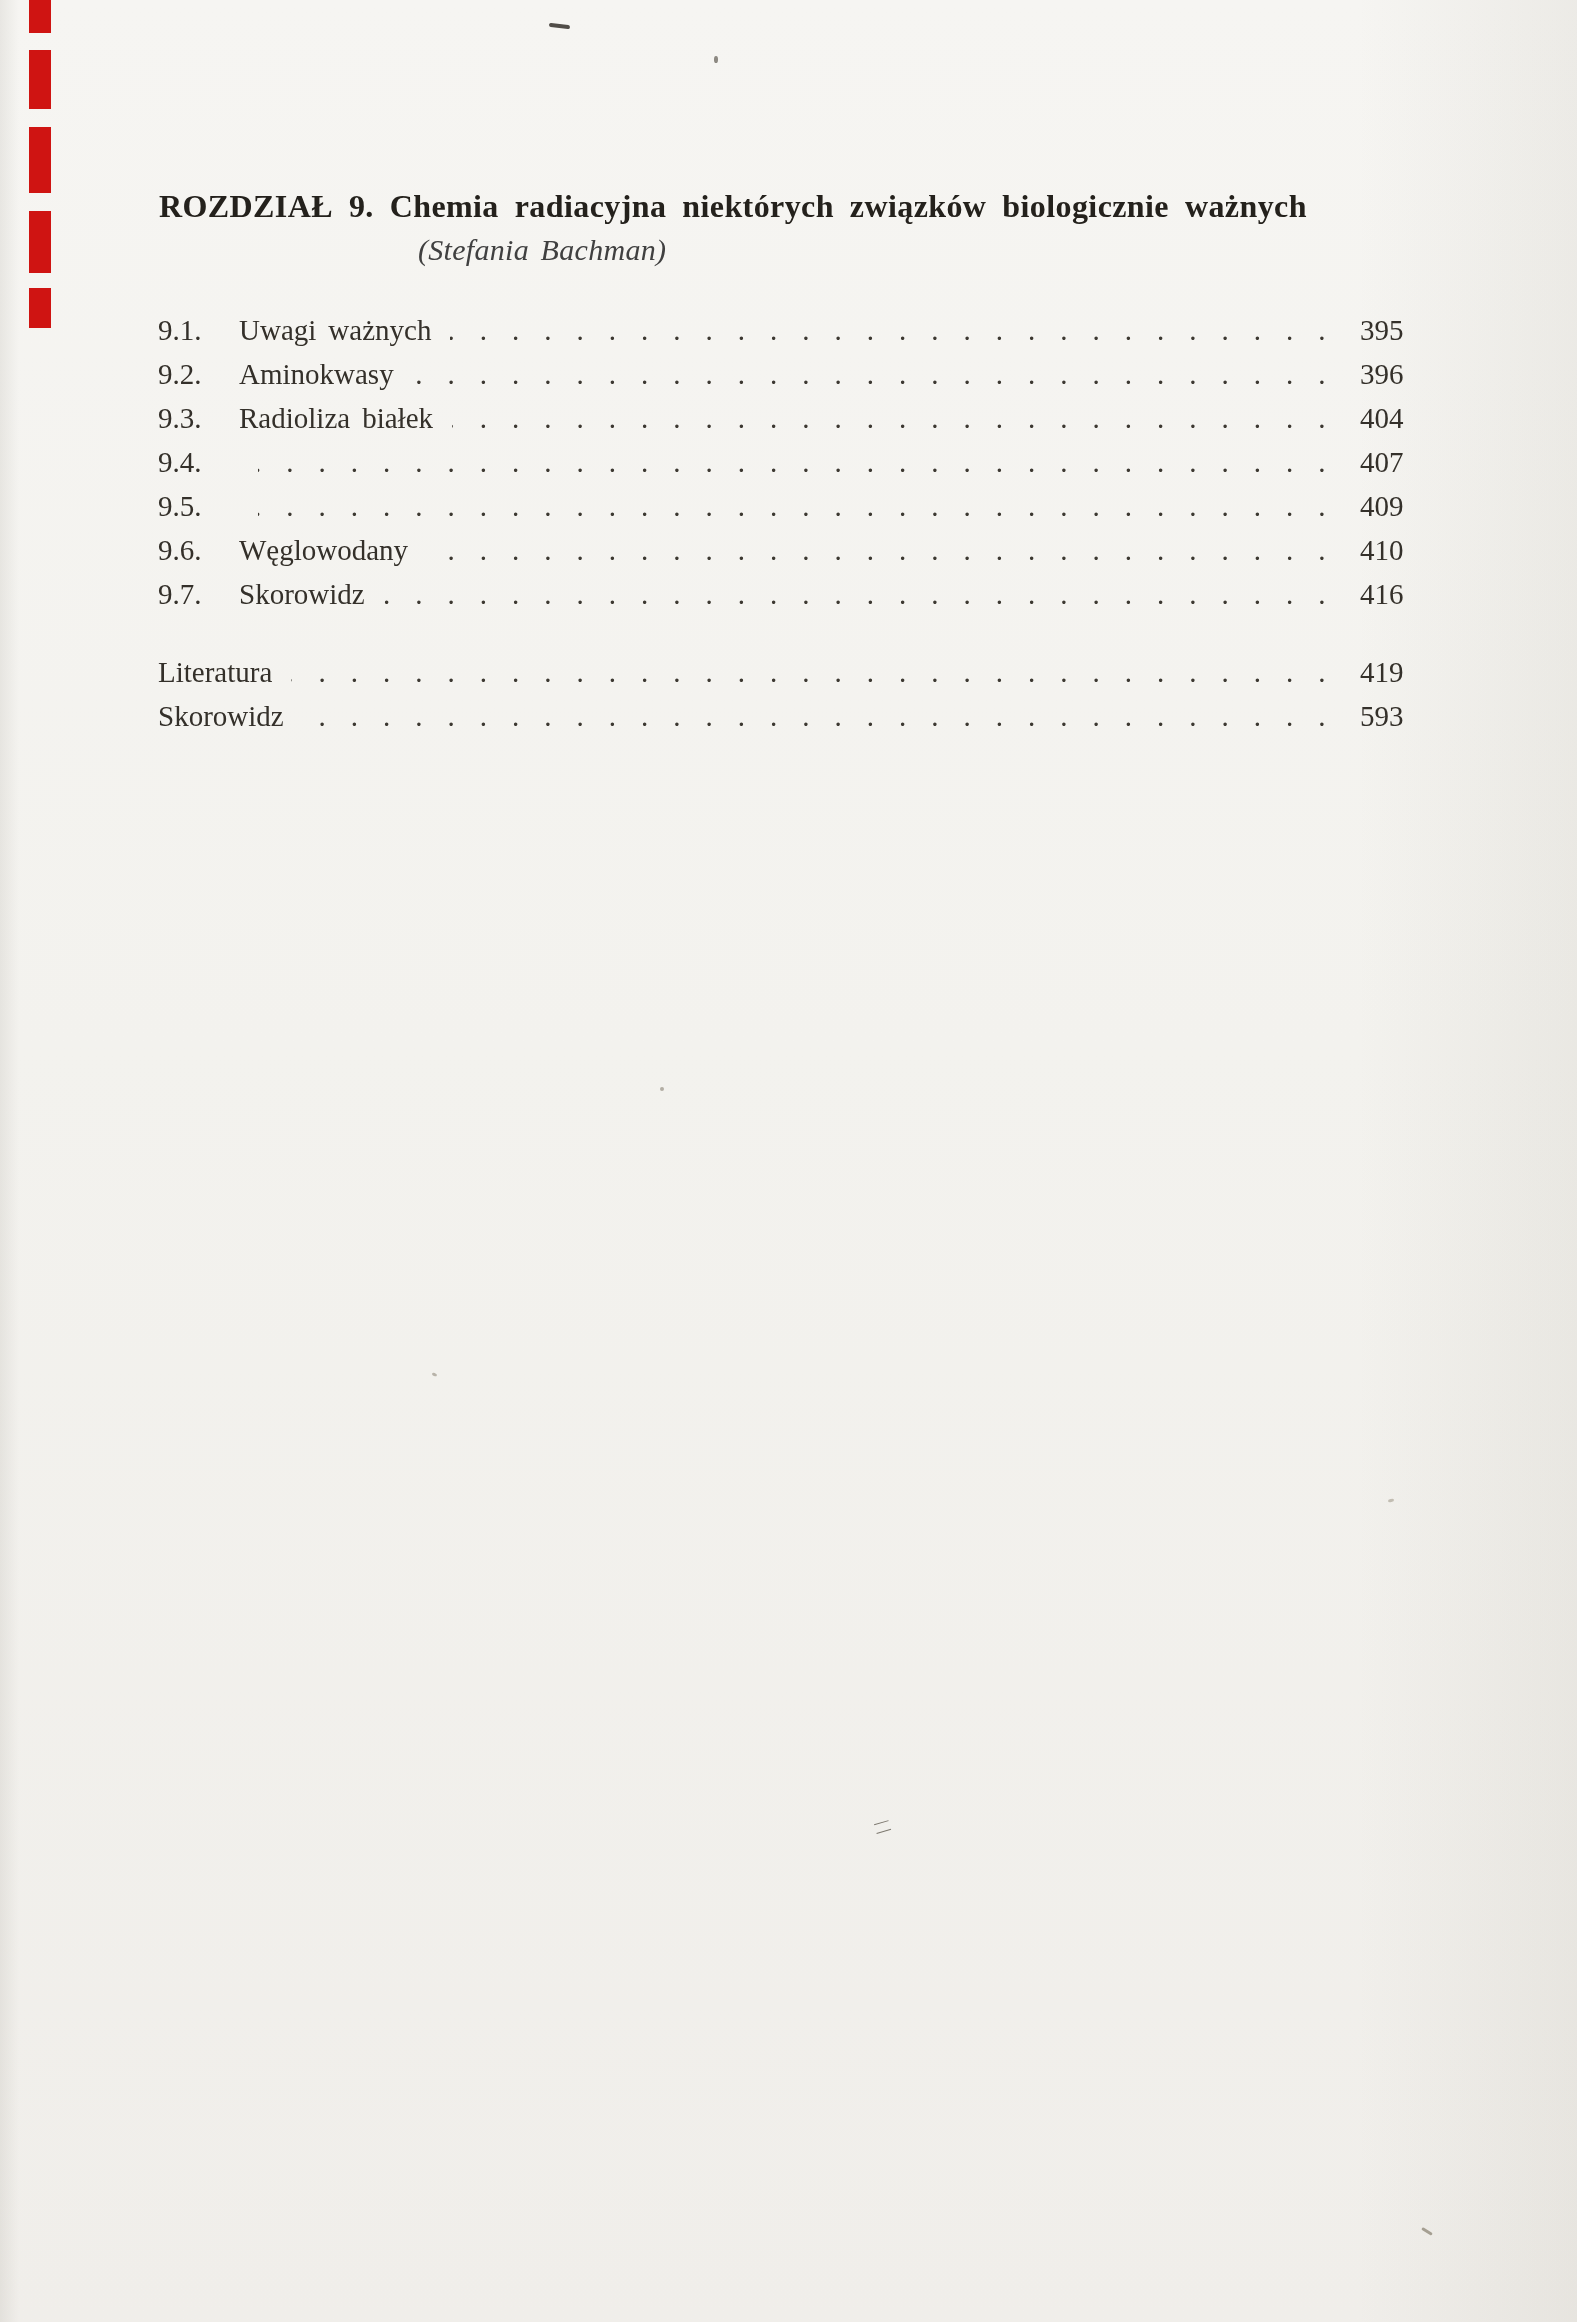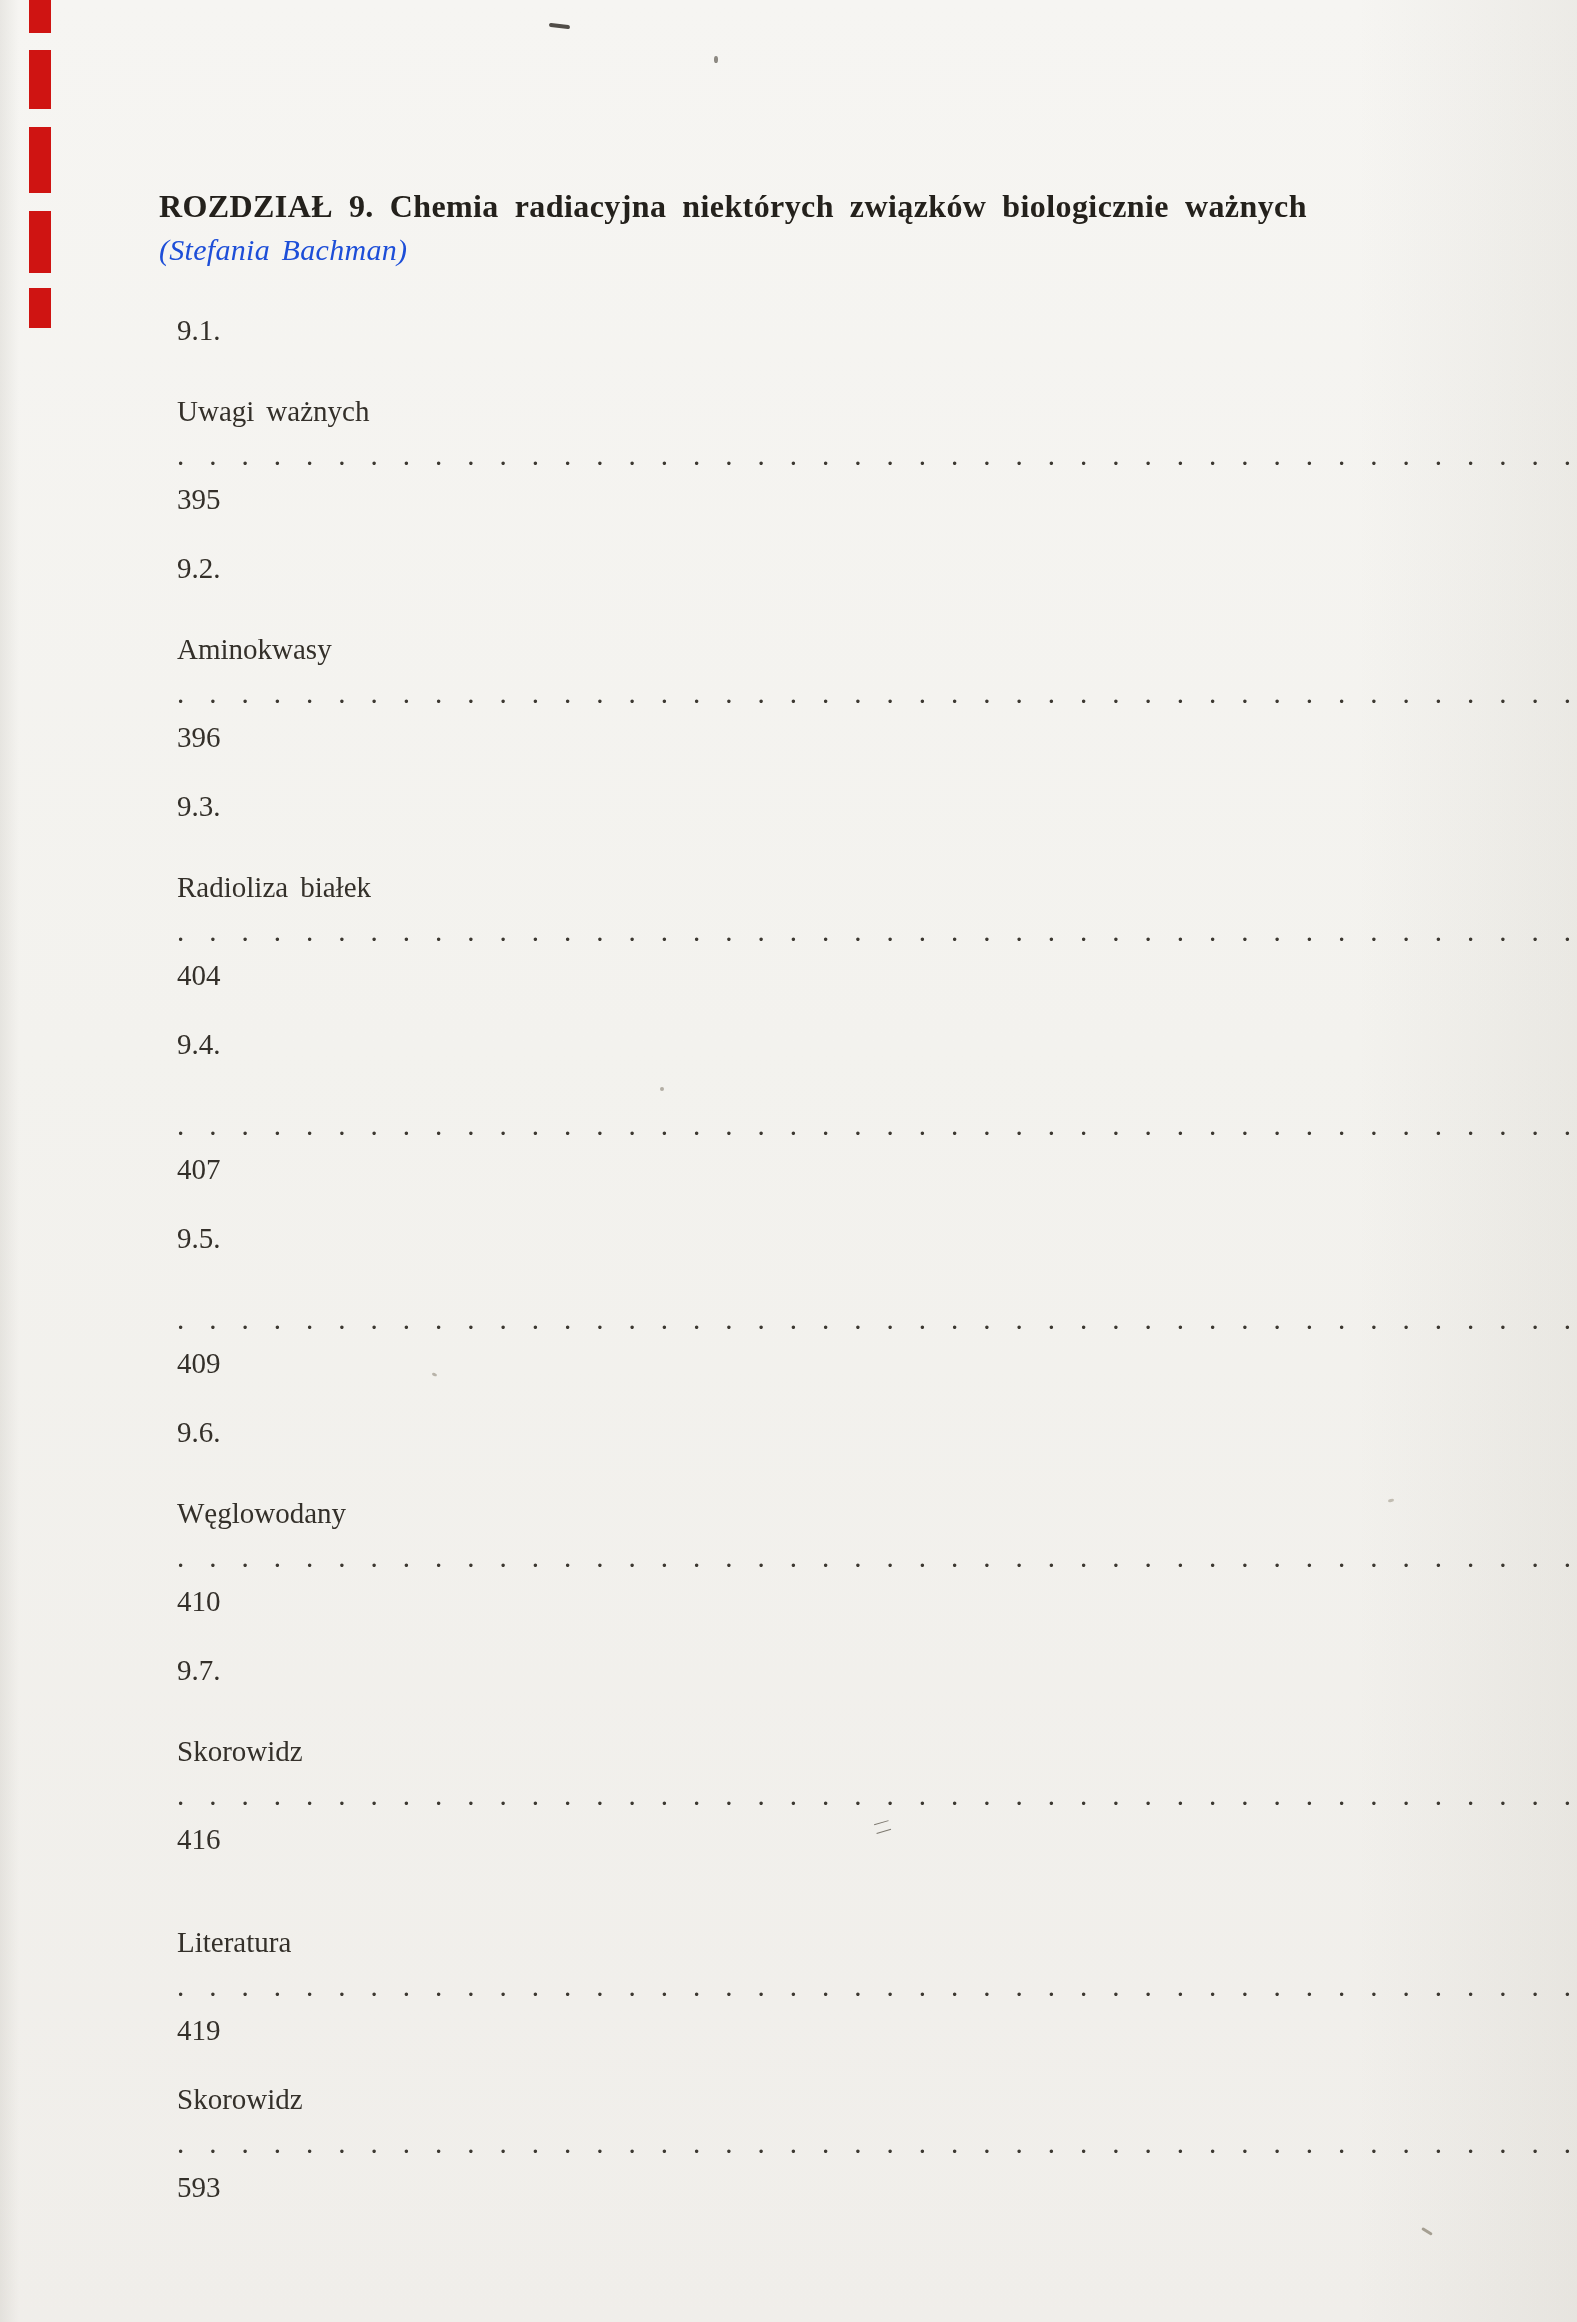--- a/index.html
+++ b/index.html
@@ -31,41 +31,42 @@
     top: 185px;
     width: 1204px;
     font-weight: bold;
     font-size: 32px;
     line-height: 42px;
     color: #24211c;
     word-spacing: 7.6px;
     letter-spacing: 0.4px;
   }
   .author-line {
+    margin-left: 259px;
     margin-top: 1.9px;
     font-weight: normal;
     font-style: italic;
     font-size: 30px;
     letter-spacing: 0.3px;
     word-spacing: 3.8px;
-    color: #1d4ed8;
+    color: #404040;
   }
 
   
   .toc {
     position: absolute;
     left: 158px;
     top: 308px;
     width: 1271px;
     font-size: 29px;
     line-height: 44px;
     word-spacing: 4.8px;
   }
   .toc-group-back { margin-top: 34px; }
-  .toc-row { display: flex; align-items: baseline; flex-direction: column; }
+  .toc-row { display: flex; align-items: baseline; }
   .row-num { flex: 0 0 81px; }
   .row-label { flex: 0 0 auto; white-space: nowrap; }
   .leader {
     flex: 1 1 auto;
     overflow: hidden;
     white-space: nowrap;
     direction: rtl;
     margin: 0 9.6px 0 19px;
     letter-spacing: 25px;
     color: #3c3831;

